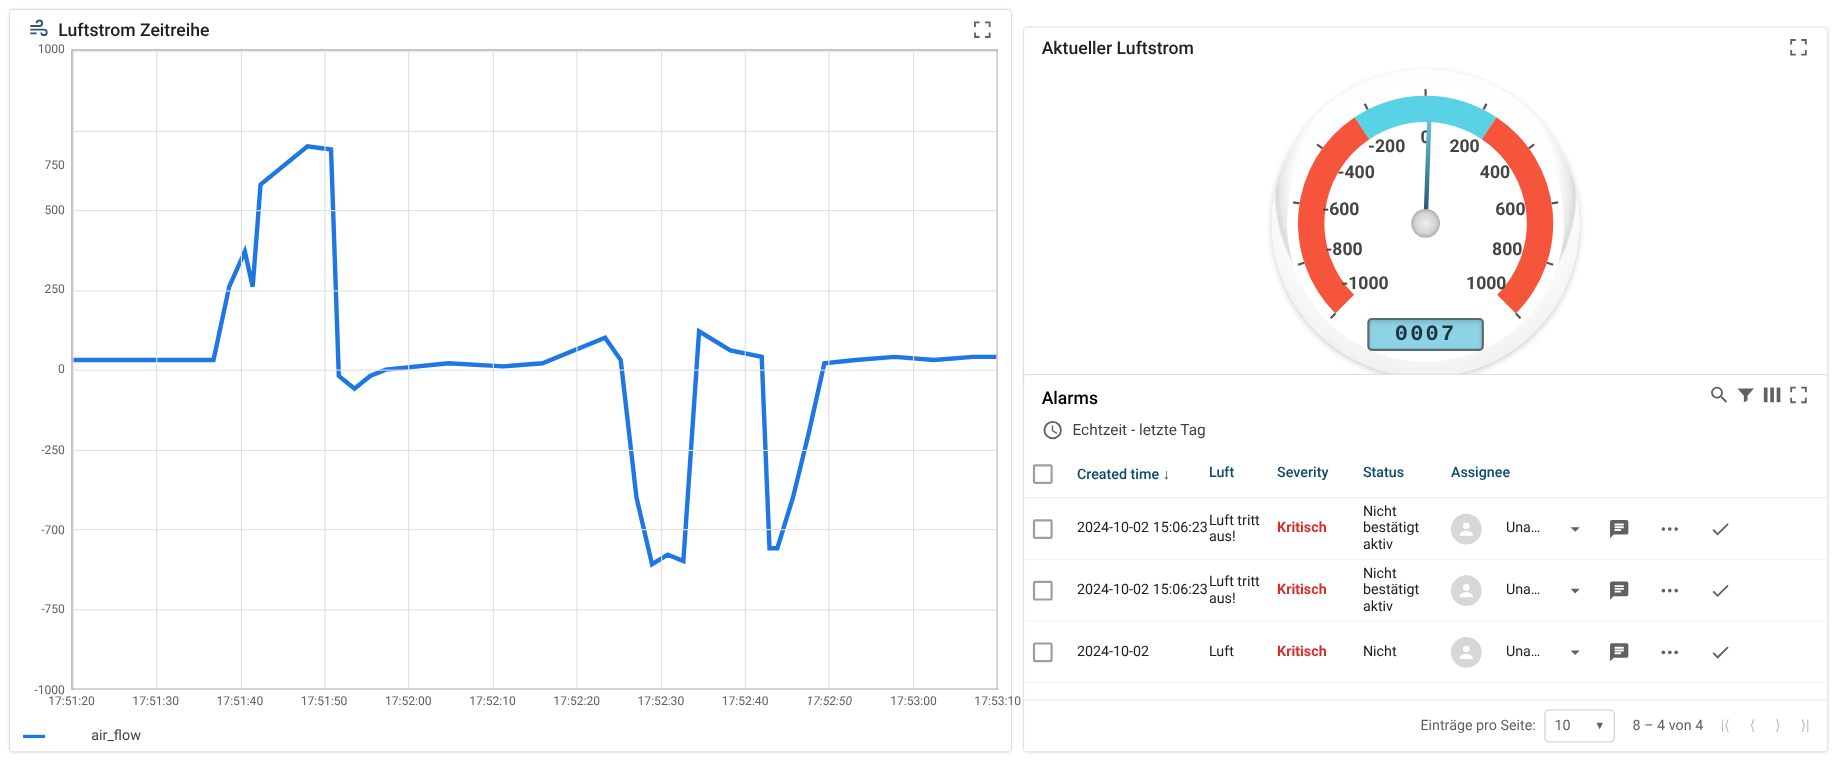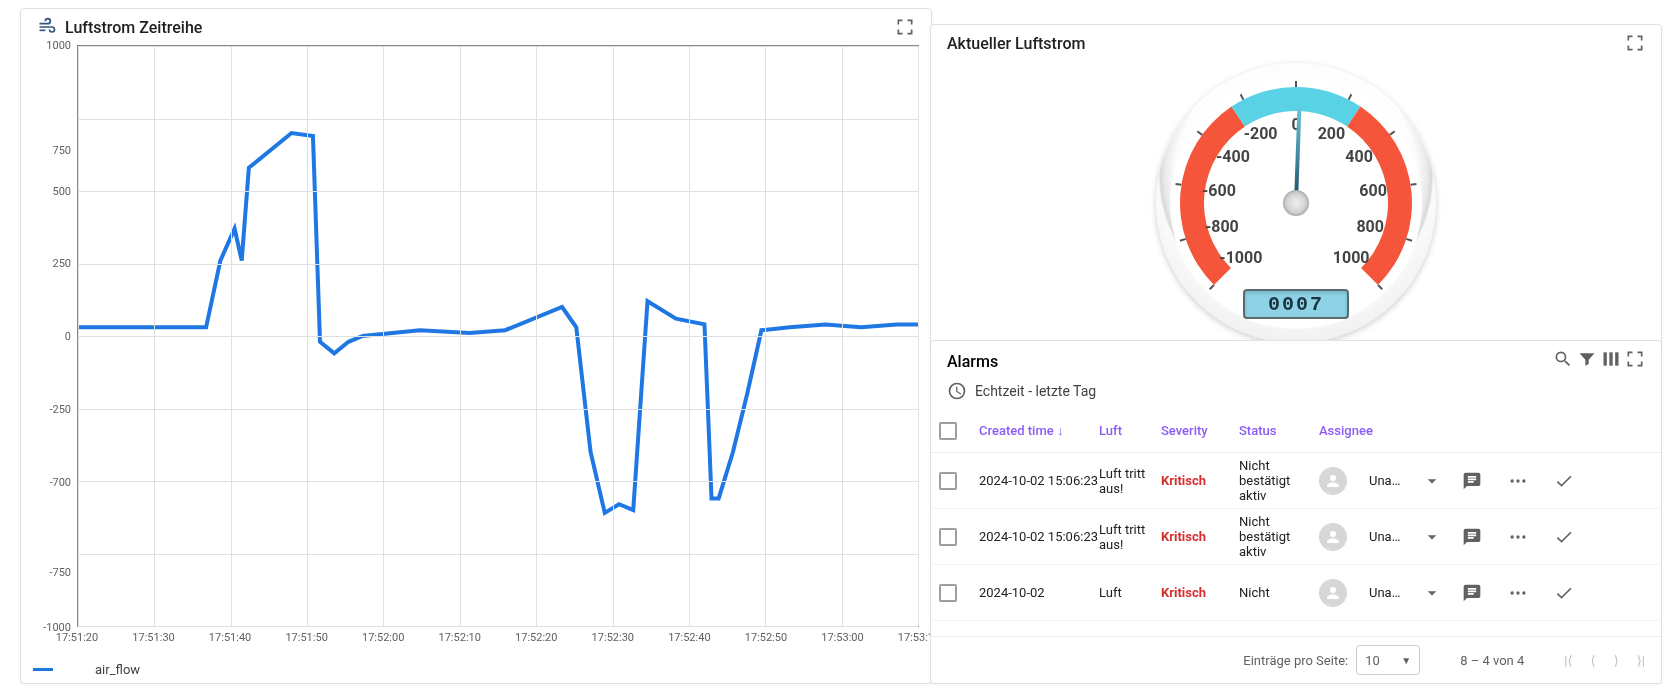--- a/index.html
+++ b/index.html
@@ -8,21 +8,21 @@
   .panel-header { display: flex; align-items: center; justify-content: space-between; padding: 8px 16px; font-size: 16px; font-weight: 500; color: #212121; }
   .panel-header .title-group { display: flex; align-items: center; gap: 8px; }
   .panel-header .actions { display: flex; align-items: center; gap: 12px; color: #616161; }
   .icon { display: inline-flex; width: 20px; height: 20px; align-items: center; justify-content: center; }
   .icon svg { width: 100%; height: 100%; }
   .fullscreen-icon svg { stroke: #616161; stroke-width: 2; fill: none; }
   .search-icon svg, .filter-icon svg, .columns-icon svg, .clock-icon svg, .chevron-icon svg, .check-icon svg, .more-icon svg, .comment-icon svg, .avatar-icon svg { fill: #616161; }
   .wind-icon svg { stroke: #305680; stroke-width: 2; fill: none; }
 
   
-  #linechart-panel { left: 20px; top: 8px; width: 912px; height: 676px; }
+  #linechart-panel { left: 8px; top: 8px; width: 912px; height: 676px; }
   #linechart-body { flex: 1; position: relative; padding: 4px 12px 8px 12px; }
   .y-axis { position: absolute; left: 12px; top: 0; bottom: 56px; width: 42px; }
   .y-tick { position: absolute; right: 4px; font-size: 11px; color: #616161; transform: translateY(-50%); }
   .plot-area { position: absolute; left: 56px; right: 12px; top: 0; bottom: 56px; border: 1px solid #888; }
   .grid-line-h { position: absolute; left: 0; right: 0; height: 1px; background: #e0e0e0; }
   .grid-line-v { position: absolute; top: 0; bottom: 0; width: 1px; background: #e0e0e0; }
   .x-axis { position: absolute; left: 56px; right: 12px; bottom: 36px; height: 16px; }
   .x-tick { position: absolute; font-size: 11px; color: #616161; transform: translateX(-50%); }
   .legend { position: absolute; left: 12px; bottom: 6px; display: flex; align-items: center; gap: 42px; font-size: 13px; color: #424242; }
   .legend-swatch { width: 20px; height: 3px; background: #1f77e4; }
@@ -37,31 +37,31 @@
   .gauge-needle { position: absolute; left: 50%; top: 50%; width: 4px; height: 96px; background: linear-gradient(#6ac6dd,#1d4b63); transform-origin: 50% 100%; border-radius: 2px; }
   .gauge-hub { position: absolute; left: 50%; top: 50%; width: 26px; height: 26px; border-radius: 50%; background: radial-gradient(#eee,#bbb); transform: translate(-50%,-50%); box-shadow: inset 0 0 4px rgba(0,0,0,0.3); }
   .gauge-lcd { position: absolute; left: 50%; bottom: 24px; transform: translateX(-50%); width: 106px; height: 30px; background: #8ed2e6; border: 2px solid #5a6b70; border-radius: 4px; display: flex; align-items: center; justify-content: center; font-family: 'Courier New', monospace; font-weight: 700; font-size: 20px; color: #1a3540; letter-spacing: 2px; box-shadow: inset 0 2px 4px rgba(0,0,0,0.15); }
 
   
   #alarm-panel { left: 930px; top: 340px; width: 732px; height: 344px; }
   .alarm-toolbar { display: flex; align-items: center; justify-content: space-between; padding: 8px 16px; font-size: 16px; font-weight: 500; }
   .alarm-sub { display: flex; align-items: center; gap: 8px; padding: 0 16px 8px 16px; font-size: 14px; color: #424242; }
   .alarm-table { flex: 1; overflow: hidden; display: flex; flex-direction: column; }
   .alarm-head, .alarm-row { display: grid; grid-template-columns: 40px 120px 62px 78px 80px 130px 46px 46px 46px; align-items: center; padding: 0 8px; }
-  .alarm-head { font-size: 13px; color: #8b5cf6; font-weight: 500; border-bottom: 1px solid #eee; height: 44px; }
+  .alarm-head { font-size: 13px; color: #0c4a6e; font-weight: 500; border-bottom: 1px solid #eee; height: 44px; }
   .alarm-rows { flex: 1; overflow-y: auto; }
   .alarm-row { font-size: 13px; color: #212121; border-bottom: 1px solid #f2f2f2; height: 56px; }
   .alarm-row .sev-crit { color: #d32f2f; font-weight: 700; }
   .assignee-cell { display: flex; align-items: center; gap: 22px; }
   .assignee-avatar { width: 28px; height: 28px; border-radius: 50%; background: #d7d7d7; display:flex; align-items:center; justify-content:center; }
   .assignee-avatar svg { width:18px; height:18px; fill:#fff; }
   .assignee-name { max-width: 42px; overflow: hidden; text-overflow: ellipsis; white-space: nowrap; }
   .checkbox { width: 18px; height: 18px; border: 2px solid #9e9e9e; border-radius: 2px; }
   .row-action { display:flex; align-items:center; justify-content:center; }
-  .alarm-footer { display: flex; align-items: center; justify-content: flex-end; gap: 40px; padding: 8px 16px; font-size: 13px; color: #616161; border-top: 1px solid #eee; }
+  .alarm-footer { display: flex; align-items: center; justify-content: flex-end; gap: 16px; padding: 8px 16px; font-size: 13px; color: #616161; border-top: 1px solid #eee; }
   .page-size { display: flex; align-items: center; gap: 8px; }
   .page-size-select { width: 64px; height: 30px; border: 1px solid #ccc; border-radius: 4px; display: flex; align-items: center; justify-content: space-between; padding: 0 8px; }
   .pager { display: flex; gap: 18px; color: #bdbdbd; }
   .pager span { cursor: pointer; }
 </style>
 </head>
 <body>
 
 <div class="panel" id="linechart-panel">
   <div class="panel-header">
@@ -79,21 +79,21 @@
       <span class="icon fullscreen-icon">
         <svg viewBox="0 0 24 24">
             <path d="M4 9V4h5M20 9V4h-5M4 15v5h5M20 15v5h-5"></path>
           </svg>
       </span>
     </div>
   </div>
   <div id="linechart-body">
     <div class="y-axis" id="y-axis">
         <div class="y-tick" style="top: 100%;">-1000</div>
-        <div class="y-tick" style="top: 87.5%; margin-top: 18px;">-750</div>
+        <div class="y-tick" style="top: 87.5%;">-750</div>
         <div class="y-tick" style="top: 75%;">-700</div>
         <div class="y-tick" style="top: 62.5%;">-250</div>
         <div class="y-tick" style="top: 50%;">0</div>
         <div class="y-tick" style="top: 37.5%;">250</div>
         <div class="y-tick" style="top: 25%;">500</div>
         <div class="y-tick" style="top: 12.5%; margin-top: 32px;">750</div>
         <div class="y-tick" style="top: 0%;">1000</div>
       </div>
     <div class="plot-area" id="plot-area">
       <svg id="line-svg" style="position:absolute;inset:0;width:100%;height:100%;overflow:visible" preserveAspectRatio="none" viewBox="0 0 1000 1000">
@@ -124,21 +124,21 @@
     <div class="x-axis" id="x-axis">
         <div class="x-tick" style="left: 0%;">17:51:20</div>
         <div class="x-tick" style="left: 9.09091%;">17:51:30</div>
         <div class="x-tick" style="left: 18.1818%;">17:51:40</div>
         <div class="x-tick" style="left: 27.2727%;">17:51:50</div>
         <div class="x-tick" style="left: 36.3636%;">17:52:00</div>
         <div class="x-tick" style="left: 45.4545%;">17:52:10</div>
         <div class="x-tick" style="left: 54.5455%;">17:52:20</div>
         <div class="x-tick" style="left: 63.6364%;">17:52:30</div>
         <div class="x-tick" style="left: 72.7273%;">17:52:40</div>
-        <div class="x-tick" style="left: 81.8182%;">17:52:50</div>
+        <div class="x-tick" style="left: 81.8182%; font-style: italic;">17:52:50</div>
         <div class="x-tick" style="left: 90.9091%;">17:53:00</div>
         <div class="x-tick" style="left: 100%;">17:53:10</div>
       </div>
     <div class="legend">
       <div class="legend-swatch"></div>
       <span>air_flow</span>
     </div>
   </div>
 </div>
 

